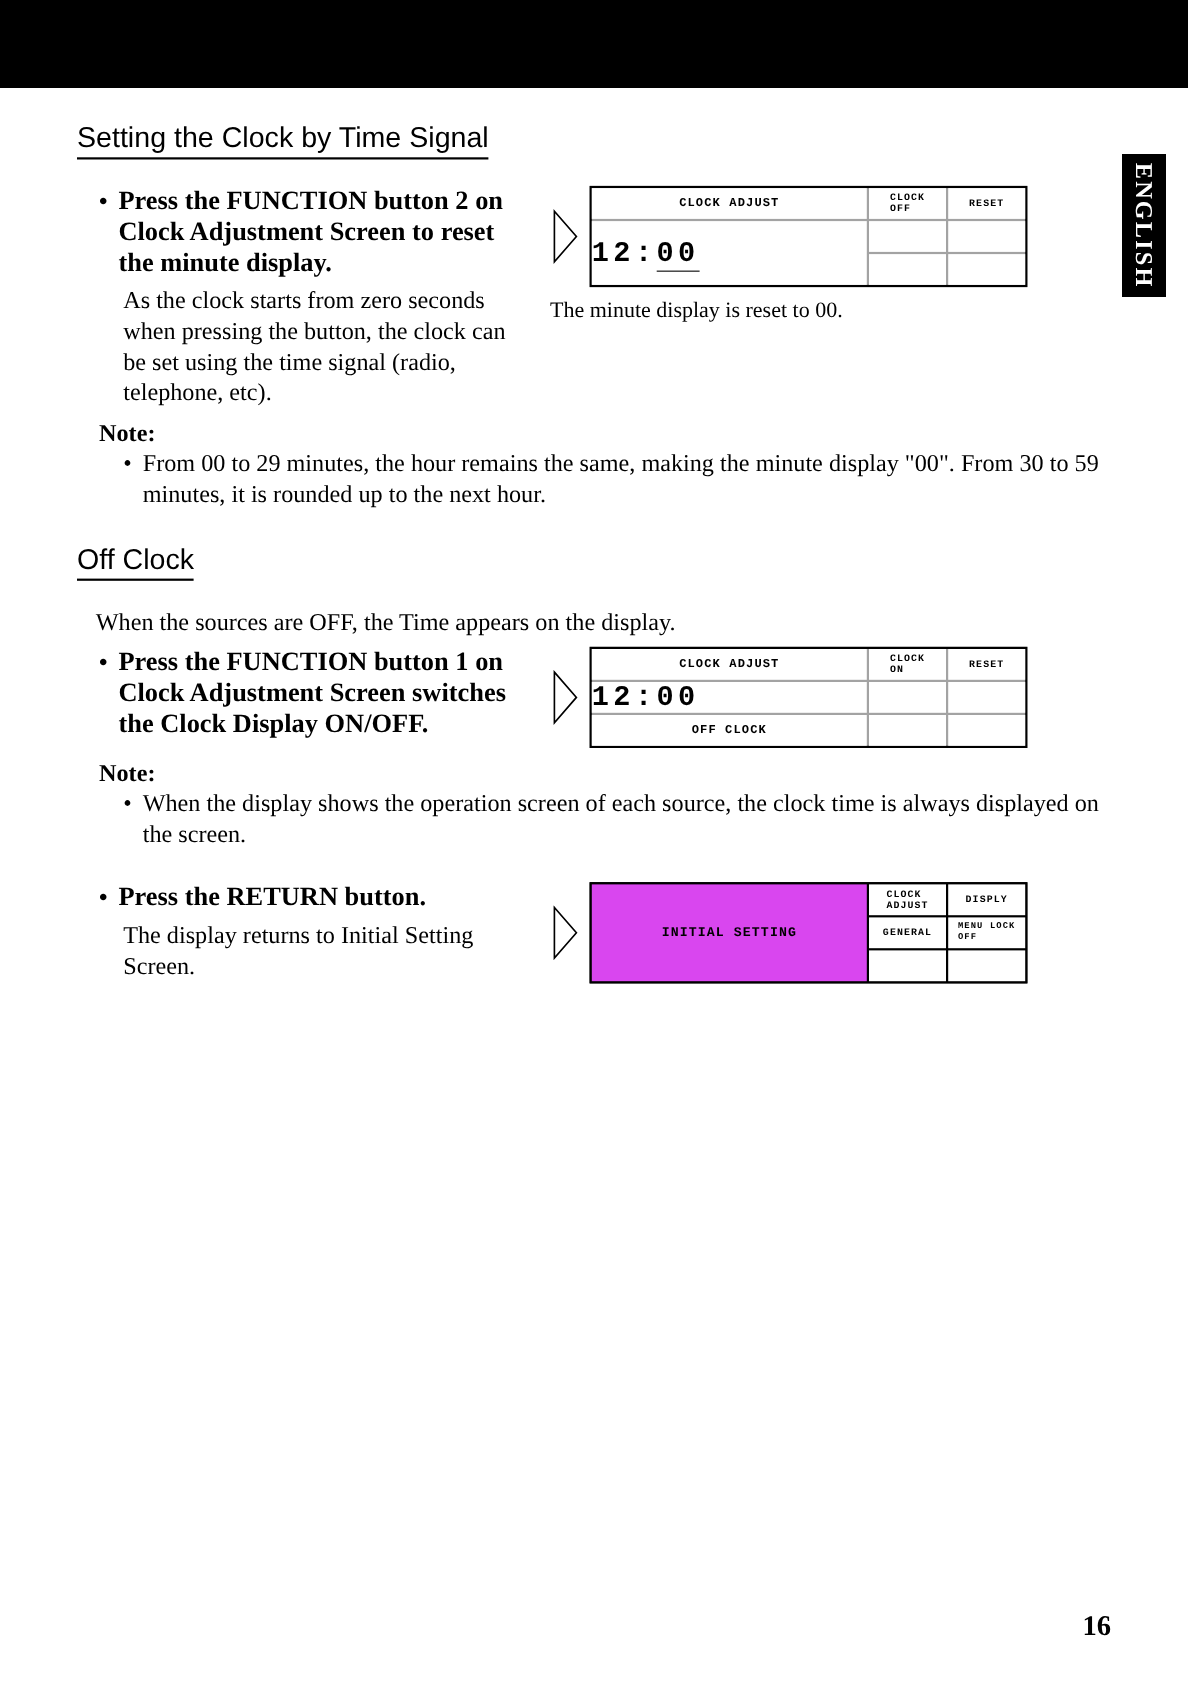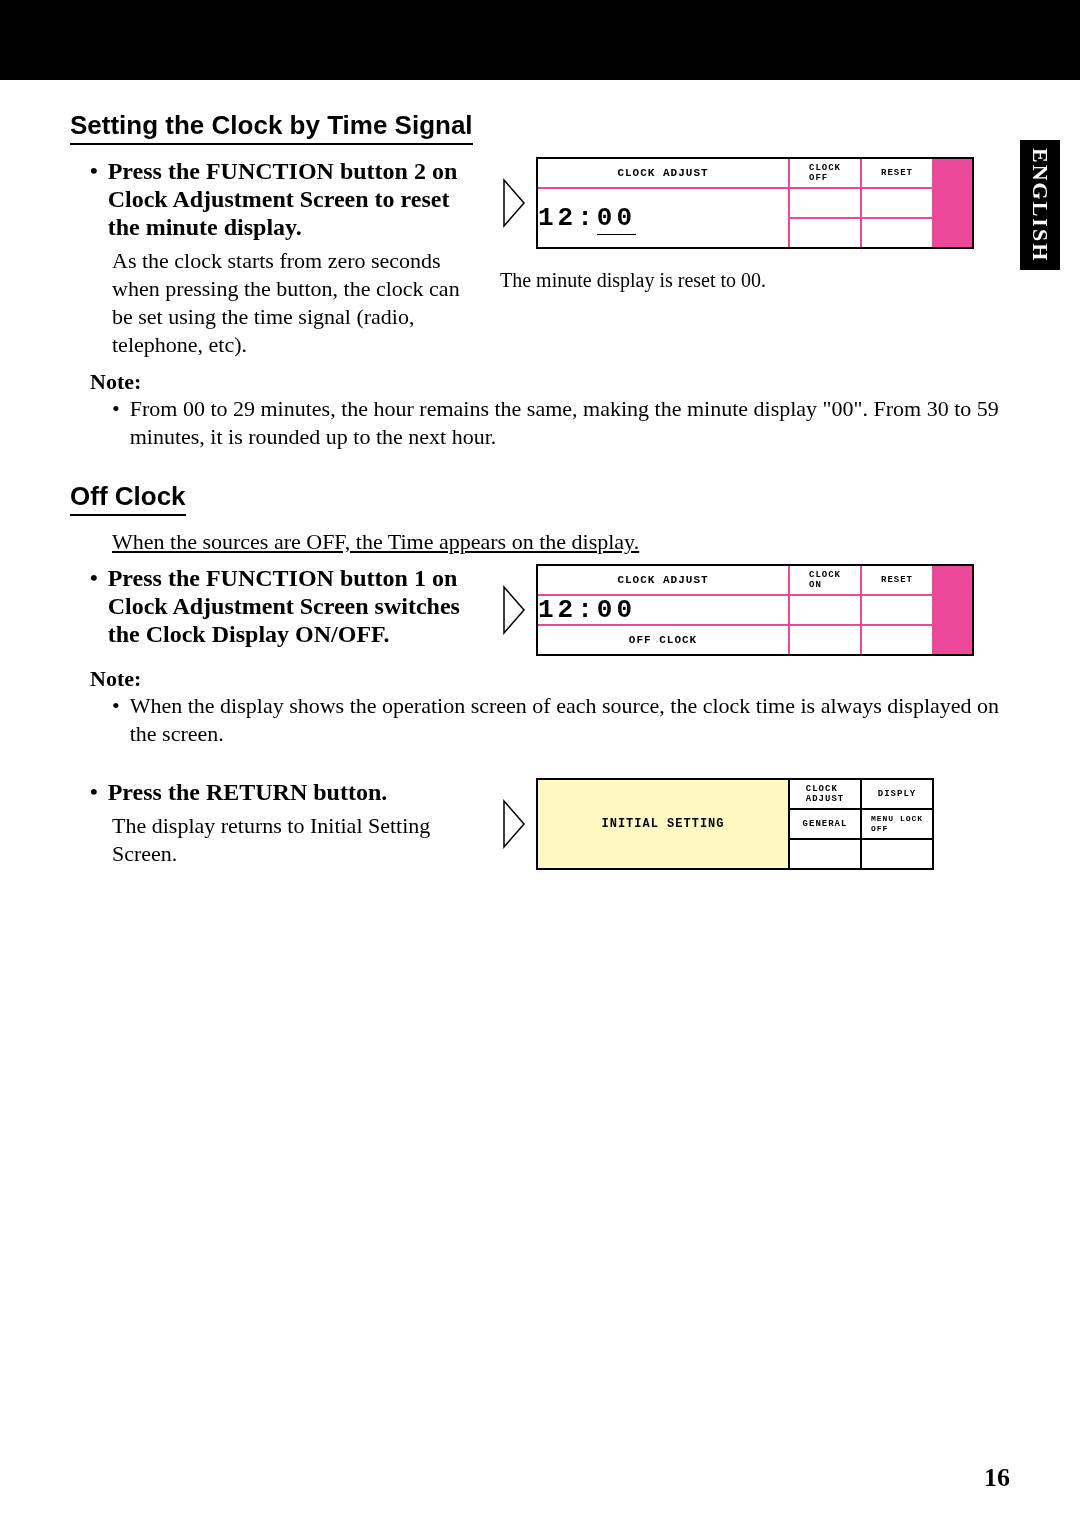--- a/index.html
+++ b/index.html
@@ -1,47 +1,47 @@
 <!DOCTYPE html>
 <html><head>
 <meta charset="utf-8">
 <style>
   * { box-sizing: border-box; margin: 0; padding: 0; }
   body { width: 1080px; height: 1533px; background: #fff; font-family: "Times New Roman", serif; color: #000; position: relative; }
   .topbar { width: 1080px; height: 80px; background: #000; }
   .content { padding: 30px 70px 0 70px; }
   .lang-tab { position: absolute; right: 20px; top: 140px; width: 40px; height: 130px; background: #000; color: #fff; writing-mode: vertical-rl; text-orientation: mixed; font-family: "Times New Roman", serif; font-weight: bold; font-size: 22px; letter-spacing: 2px; text-align: center; display: flex; align-items: center; justify-content: center; }
-  h2 { font-family: Arial, Helvetica, sans-serif; font-size: 26px; font-weight: bold; border-bottom: 2px solid #000; display: inline-block; padding-bottom: 2px; margin-bottom: 12px; }
+  h2 { font-family: Arial, Helvetica, sans-serif; font-size: 26px; font-weight: normal; border-bottom: 2px solid #000; display: inline-block; padding-bottom: 2px; margin-bottom: 24px; }
   .row { display: flex; align-items: flex-start; gap: 30px; margin-bottom: 10px; }
   .left { flex: 0 0 400px; }
   .bullet { display: flex; gap: 10px; margin-left: 20px; margin-bottom: 6px; }
   .bullet .dot { font-family: "Times New Roman", serif; font-weight: bold; font-size: 22px; line-height: 28px; }
   .bullet .txt { font-family: "Times New Roman", serif; font-weight: bold; font-size: 24px; line-height: 28px; }
   .body { font-family: "Times New Roman", serif; font-size: 22px; line-height: 28px; margin-left: 42px; }
   .note-lbl { font-family: "Times New Roman", serif; font-weight: bold; font-size: 22px; margin-left: 20px; margin-top: 0; }
   .note-body { display: flex; gap: 10px; margin-left: 42px; font-family: "Times New Roman", serif; font-size: 22px; line-height: 28px; }
   .note-body .dot { font-weight: normal; }
-  .caption { font-family: "Times New Roman", serif; font-size: 20px; margin-top: 20px; }
+  .caption { font-family: "Times New Roman", serif; font-size: 20px; margin-top: 10px; }
   .pagenum { position: absolute; right: 70px; bottom: 40px; font-family: "Times New Roman", serif; font-weight: bold; font-size: 26px; }
 
   
   .panel-wrap { display: flex; align-items: center; gap: 8px; }
   .arrow { width: 28px; height: 50px; }
   .arrow svg { width: 100%; height: 100%; }
-  .panel { border: 2px solid #000; background: #ec4899; display: grid; grid-template-columns: 250px 70px 70px; grid-template-rows: 28px 28px 28px; gap: 2px; width: 438px; }
+  .panel { border: 2px solid #000; background: #a3a3a3; display: grid; grid-template-columns: 250px 70px 70px; grid-template-rows: 28px 28px 28px; gap: 2px; width: 398px; }
   .cell { background: #fff; display: flex; align-items: center; justify-content: center; font-family: "Courier New", monospace; font-size: 11px; letter-spacing: 1px; font-weight: bold; color: #000; }
   .cell.big { grid-row: span 2; }
   .cell.time { font-size: 26px; letter-spacing: 4px; justify-content: flex-start; font-weight: bold; }
   .cell.title { font-size: 11px; }
   .cell.small { font-size: 9px; line-height: 10px; text-align: left; }
   .cell .underline { border-bottom: 1.5px solid #000; padding-bottom: 1px; }
 
   
   .panel3 { border: 2px solid #000; background: #000; display: grid; grid-template-columns: 250px 70px 70px; grid-template-rows: 28px 28px 28px; gap: 2px; width: 398px; }
-  .panel3 .main { grid-row: span 3; background:#fef9c3; display:flex; align-items:center; justify-content:center; font-family:"Courier New",monospace; font-size:12px; letter-spacing:1px; font-weight:bold; }
+  .panel3 .main { grid-row: span 3; background:#d946ef; display:flex; align-items:center; justify-content:center; font-family:"Courier New",monospace; font-size:12px; letter-spacing:1px; font-weight:bold; }
 
   .section { margin-bottom: 30px; }
 </style>
 </head>
 <body>
 
 <div class="topbar"></div>
 
 <div class="lang-tab">ENGLISH</div>
 
@@ -84,21 +84,21 @@
     </div>
     <div class="note-lbl">Note:</div>
     <div class="note-body">
       <div class="dot">•</div>
       <div>From 00 to 29 minutes, the hour remains the same, making the minute display "00". From 30 to 59 minutes, it is rounded up to the next hour.</div>
     </div>
   </div>
 
   <div class="section">
     <h2>Off Clock</h2>
-    <div class="body" style="margin-left:42px; margin-bottom:8px;text-decoration:underline;">When the sources are OFF, the Time appears on the display.</div>
+    <div class="body" style="margin-left:17px; margin-bottom:8px;">When the sources are OFF, the Time appears on the display.</div>
     <div class="row">
       <div class="left">
         <div class="bullet">
           <div class="dot">•</div>
           <div class="txt">Press the FUNCTION button 1 on Clock Adjustment Screen switches the Clock Display ON/OFF.</div>
         </div>
       </div>
       <div>
         <div class="panel-wrap">
           <div class="arrow">

